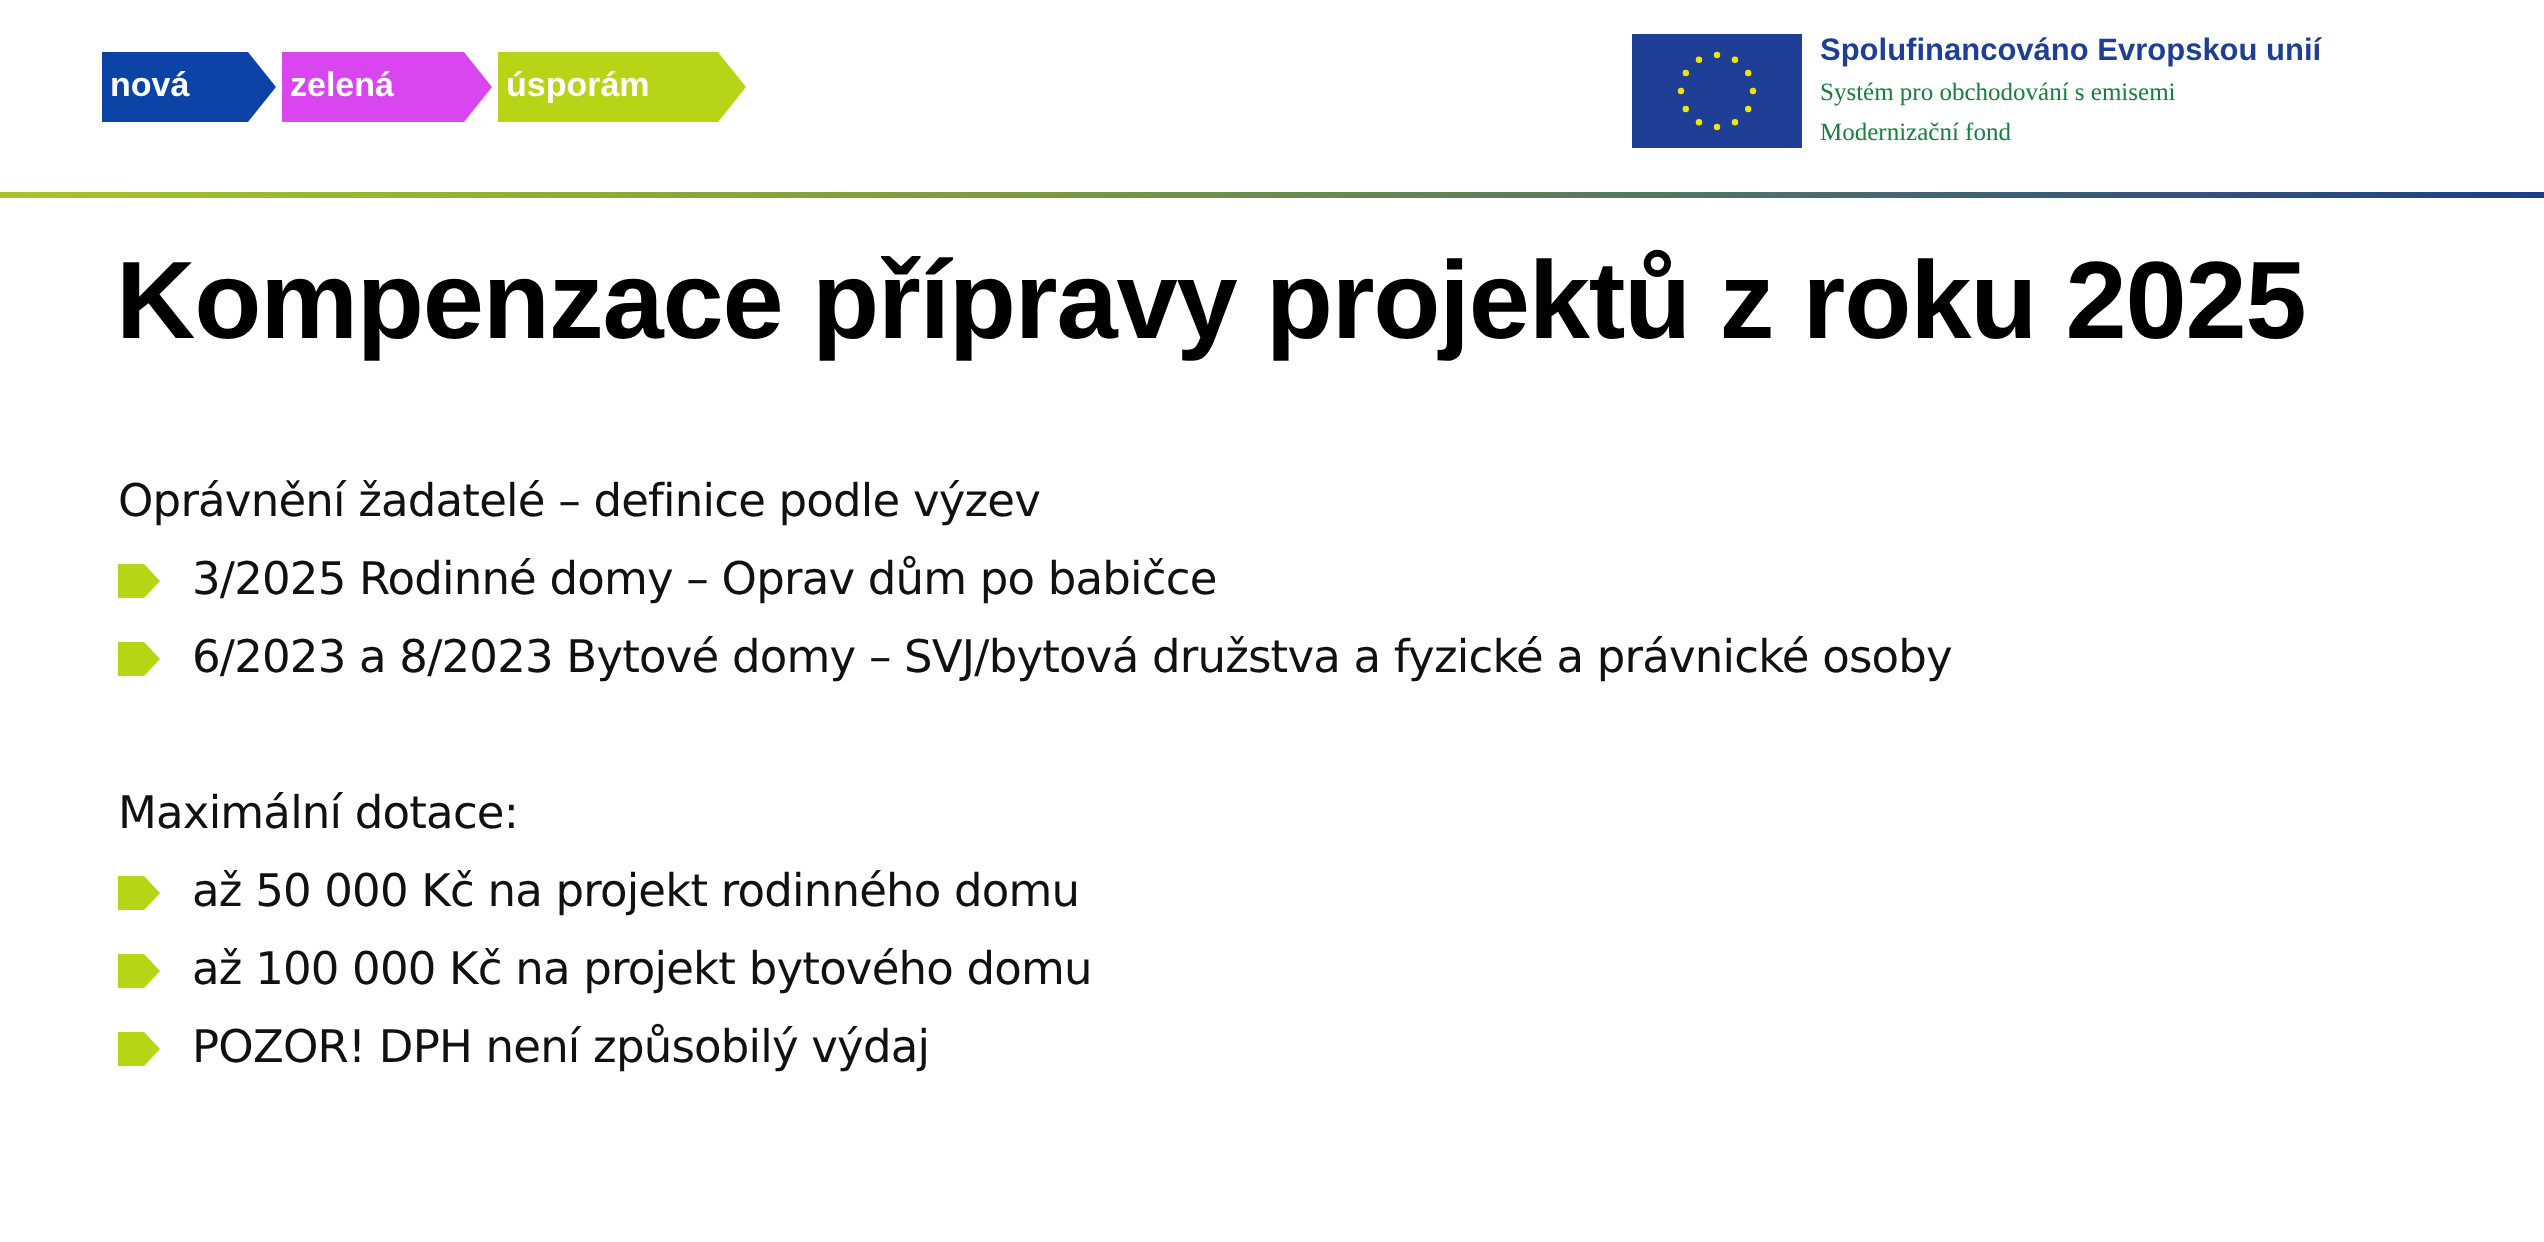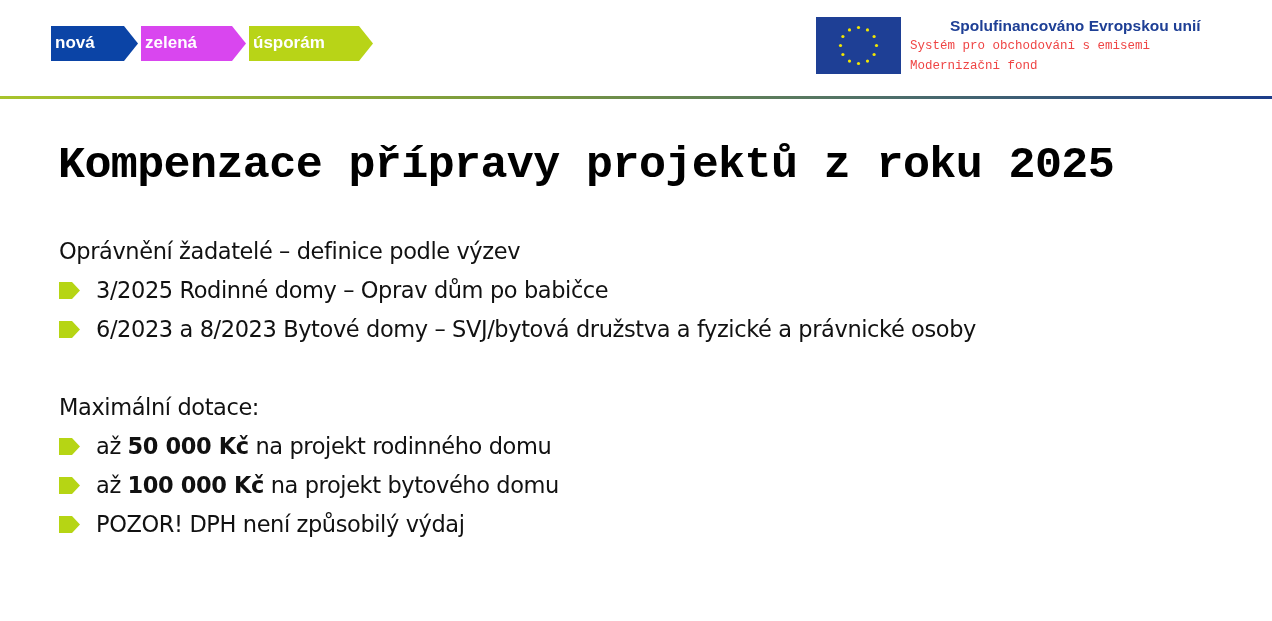--- a/index.html
+++ b/index.html
@@ -15,44 +15,44 @@
       line-height: 33px; padding-left: 4px;
     }
     .nzu-seg.s1 { left: 0; width: 87px; background: #0b44a6; }
     .nzu-seg.s2 { left: 90px; width: 105px; background: #d946ef; }
     .nzu-seg.s3 { left: 198px; width: 124px; background: #b8d417; }
 
     .eu-block { position: absolute; left: 816px; top: 17px; width: 380px; height: 58px; }
     .eu-flag { position: absolute; left: 0; top: 0; width: 85px; height: 57px; background: #1e3f95; }
     .eu-flag svg { position: absolute; left: 0; top: 0; }
     .eu-text { position: absolute; left: 94px; top: -1px; }
-    .eu-title { font-family: "Liberation Sans", sans-serif; font-weight: bold; color: #1e3f95; font-size: 15.5px; line-height: 20px; white-space: nowrap; margin-left: 40px; }
-    .eu-sub { font-family: Liberation Mono, monospace; color: #ef4444; font-size: 12.5px; line-height: 20px; white-space: nowrap; }
+    .eu-title { font-family: "Liberation Sans", sans-serif; font-weight: bold; color: #1e3f95; font-size: 15.5px; line-height: 20px; white-space: nowrap; }
+    .eu-sub { font-family: Liberation Serif, serif; color: #15803d; font-size: 12.5px; line-height: 20px; white-space: nowrap; }
 
     .header-rule {
       position: absolute; left: 0; top: 96px; width: 1272px; height: 3px;
       background: linear-gradient(to right, #a8c42c 0%, #7b9a3e 40%, #4d6e6a 70%, #1c3d8a 100%);
     }
 
     
     .page-title {
-      position: absolute; left: 58px; top: 136px;
-      font-family: Liberation Mono, monospace; font-weight: bold; font-size: 45px; letter-spacing: -0.6px;
+      position: absolute; left: 58px; top: 120px;
+      font-family: Liberation Sans, sans-serif; font-weight: bold; font-size: 55px; letter-spacing: -0.6px;
       color: #000000; white-space: nowrap; line-height: 60px;
     }
 
     
     .content { position: absolute; left: 59px; top: 232px; width: 1150px; }
     .section-label { font-family: "DejaVu Sans", sans-serif; font-size: 22.5px; line-height: 39px; color: #111; white-space: nowrap; letter-spacing: -0.4px; }
     .bullet { position: relative; padding-left: 37px; font-family: "DejaVu Sans", sans-serif; font-size: 22.5px; line-height: 39px; color: #111; white-space: nowrap; letter-spacing: -0.4px; }
     .bullet .marker {
       position: absolute; left: 0; top: 11px; width: 21px; height: 17px; background: #b6d514;
       clip-path: polygon(0 0, 62% 0, 100% 50%, 62% 100%, 0 100%);
     }
-    .bullet b { font-weight: bold; }
+    .bullet b { font-weight: normal; }
     .gap { height: 39px; }
   </style>
 </head>
 <body>
 
 <div class="nzu-logo">
   <div class="nzu-seg s1">nová</div>
   <div class="nzu-seg s2">zelená</div>
   <div class="nzu-seg s3">úsporám</div>
 </div>

